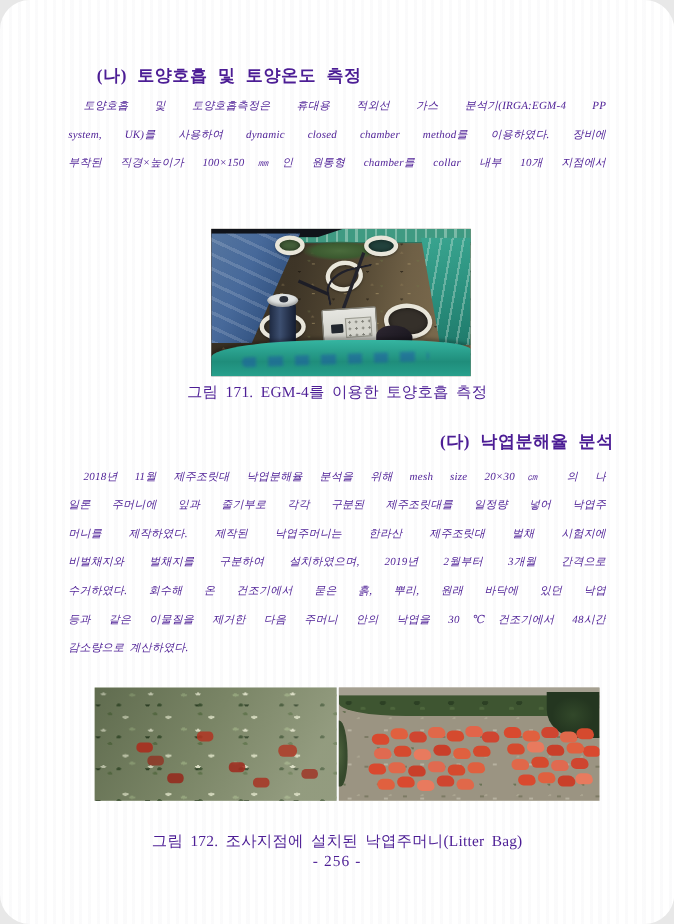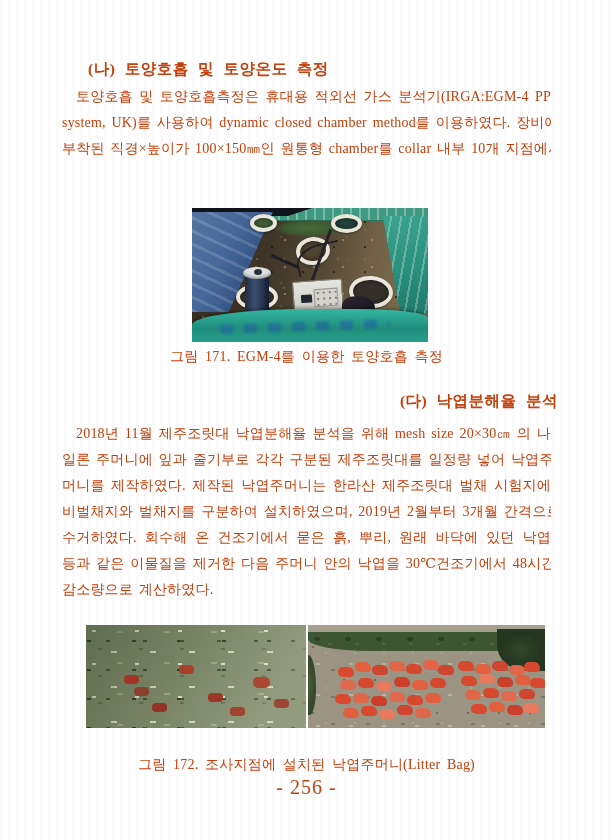--- a/index.html
+++ b/index.html
@@ -1,55 +1,56 @@
 <!DOCTYPE html>
 <html><head>
 <meta charset="utf-8">
 <style>
   * { margin:0; padding:0; box-sizing:border-box; }
   html,body { background:#e8e8e8; }
   .page {
     position:relative; width:613px; height:840px; margin:0 auto;
     background:#ffffff; overflow:hidden;
     font-family:"Liberation Serif","DejaVu Serif",serif;
-    color:#c2410c;
+    color:#4c1d95;
+    border-radius:27px;
   }
   .page::before { 
     content:""; position:absolute; inset:0; pointer-events:none;
     background:repeating-linear-gradient(90deg, rgba(20,20,60,.018) 0 3px, transparent 3px 8px);
   }
 
   
   .heading {
     position:absolute; left:88px; width:470px;
     font-weight:bold; font-size:15.5px; letter-spacing:.5px; word-spacing:5px;
   }
   .h-na { top:59px; }
   .h-da { top:391px;text-align:right; }
 
   .para { position:absolute; left:62px; width:489px; }
   .para-1 { top:84px; }
   .para-2 { top:421px; }
   .pline {
-    height:26px; line-height:26px; font-size:14px; letter-spacing:.2px; word-spacing:2px;
-    text-align:justify; text-align-last:justify; white-space:nowrap; overflow:hidden;
+    height:26px; line-height:26px; font-size:10px; letter-spacing:.2px; word-spacing:2px;
+    text-align:justify; text-align-last:justify; white-space:nowrap; overflow:hidden;font-style:italic;
   }
   .pline.first { text-indent:14px; }
   .pline.last  { text-align-last:left; white-space:normal; }
 
   .caption {
     position:absolute; left:0; width:613px; text-align:center;
     font-size:14px; letter-spacing:.2px; word-spacing:3px;
   }
   .cap-1 { top:348px; }
   .cap-2 { top:756px; }
 
   .pageno {
     position:absolute; left:0; top:776px; width:613px; text-align:center;
-    font-size:20px; letter-spacing:1px;
+    font-size:14px; letter-spacing:1px;
   }
 
   
   .fig1 {
     position:absolute; left:192px; top:208px; width:236px; height:134px; overflow:hidden;
     background:linear-gradient(100deg,#352d21 0%, #3e3527 32%, #564a35 55%, #6f6046 72%, #7b6a4d 88%);
   }
   .fig1 .soil-texture {
     position:absolute; inset:0;
     background-image:

